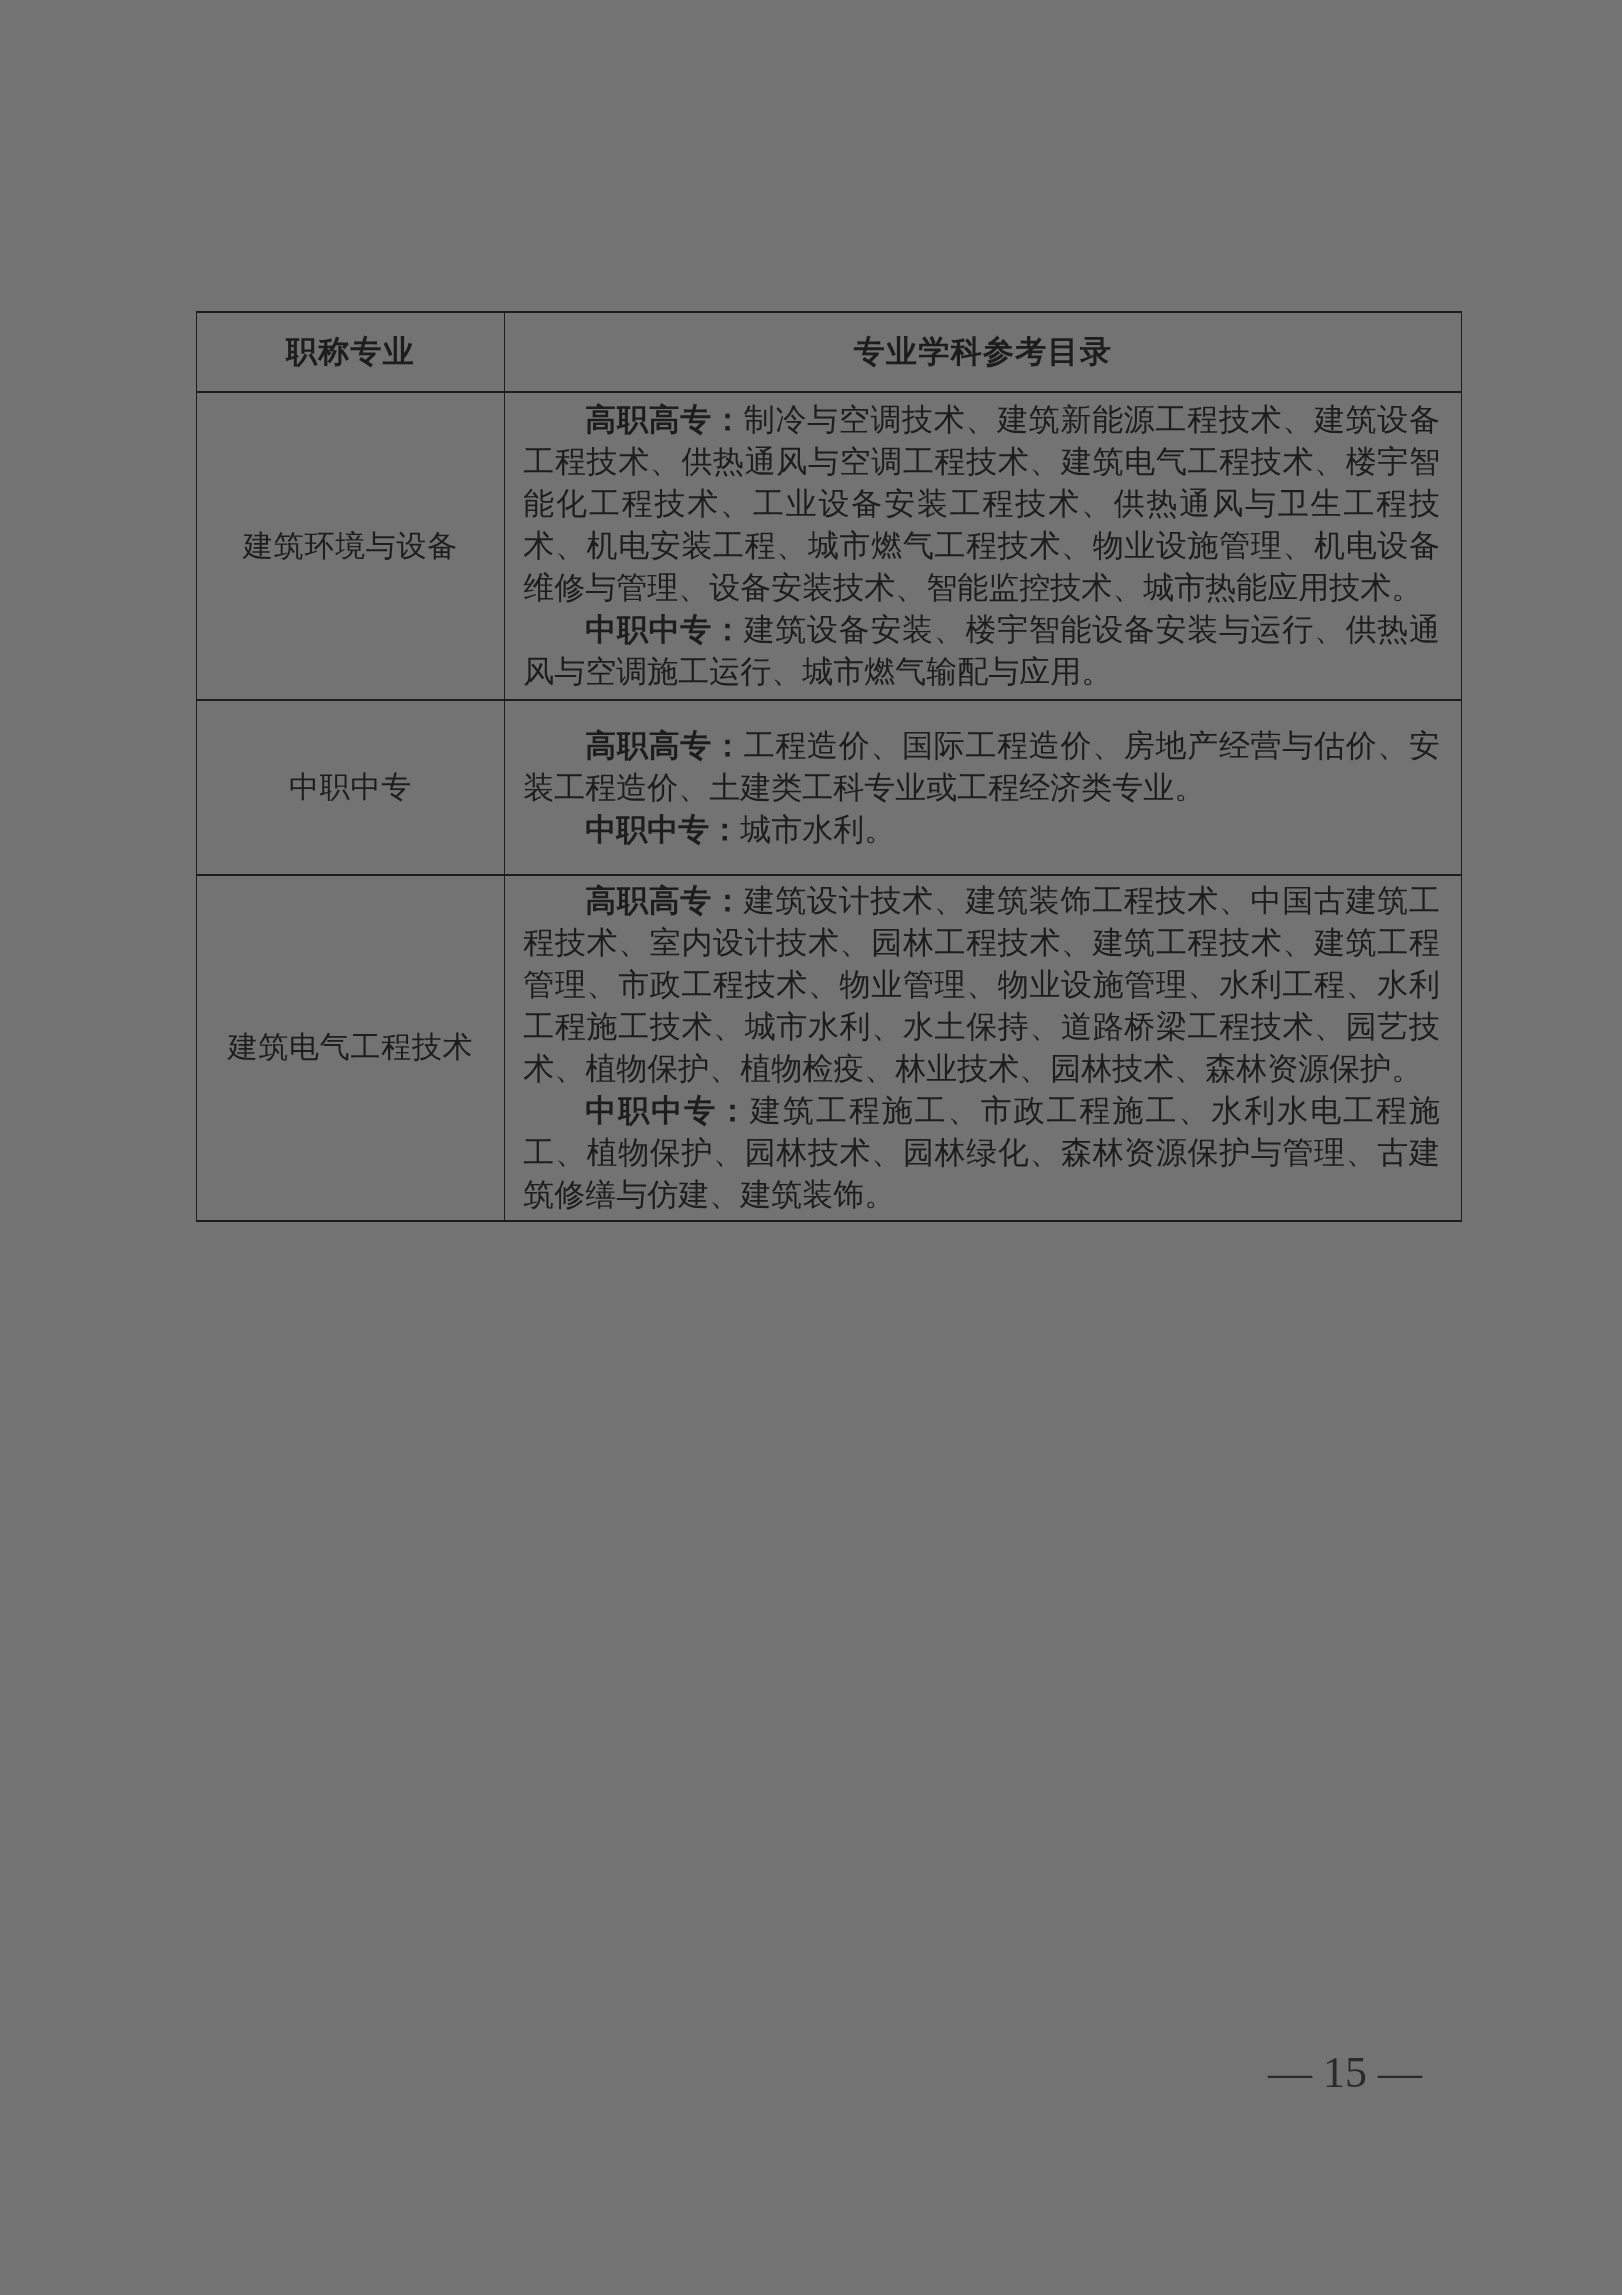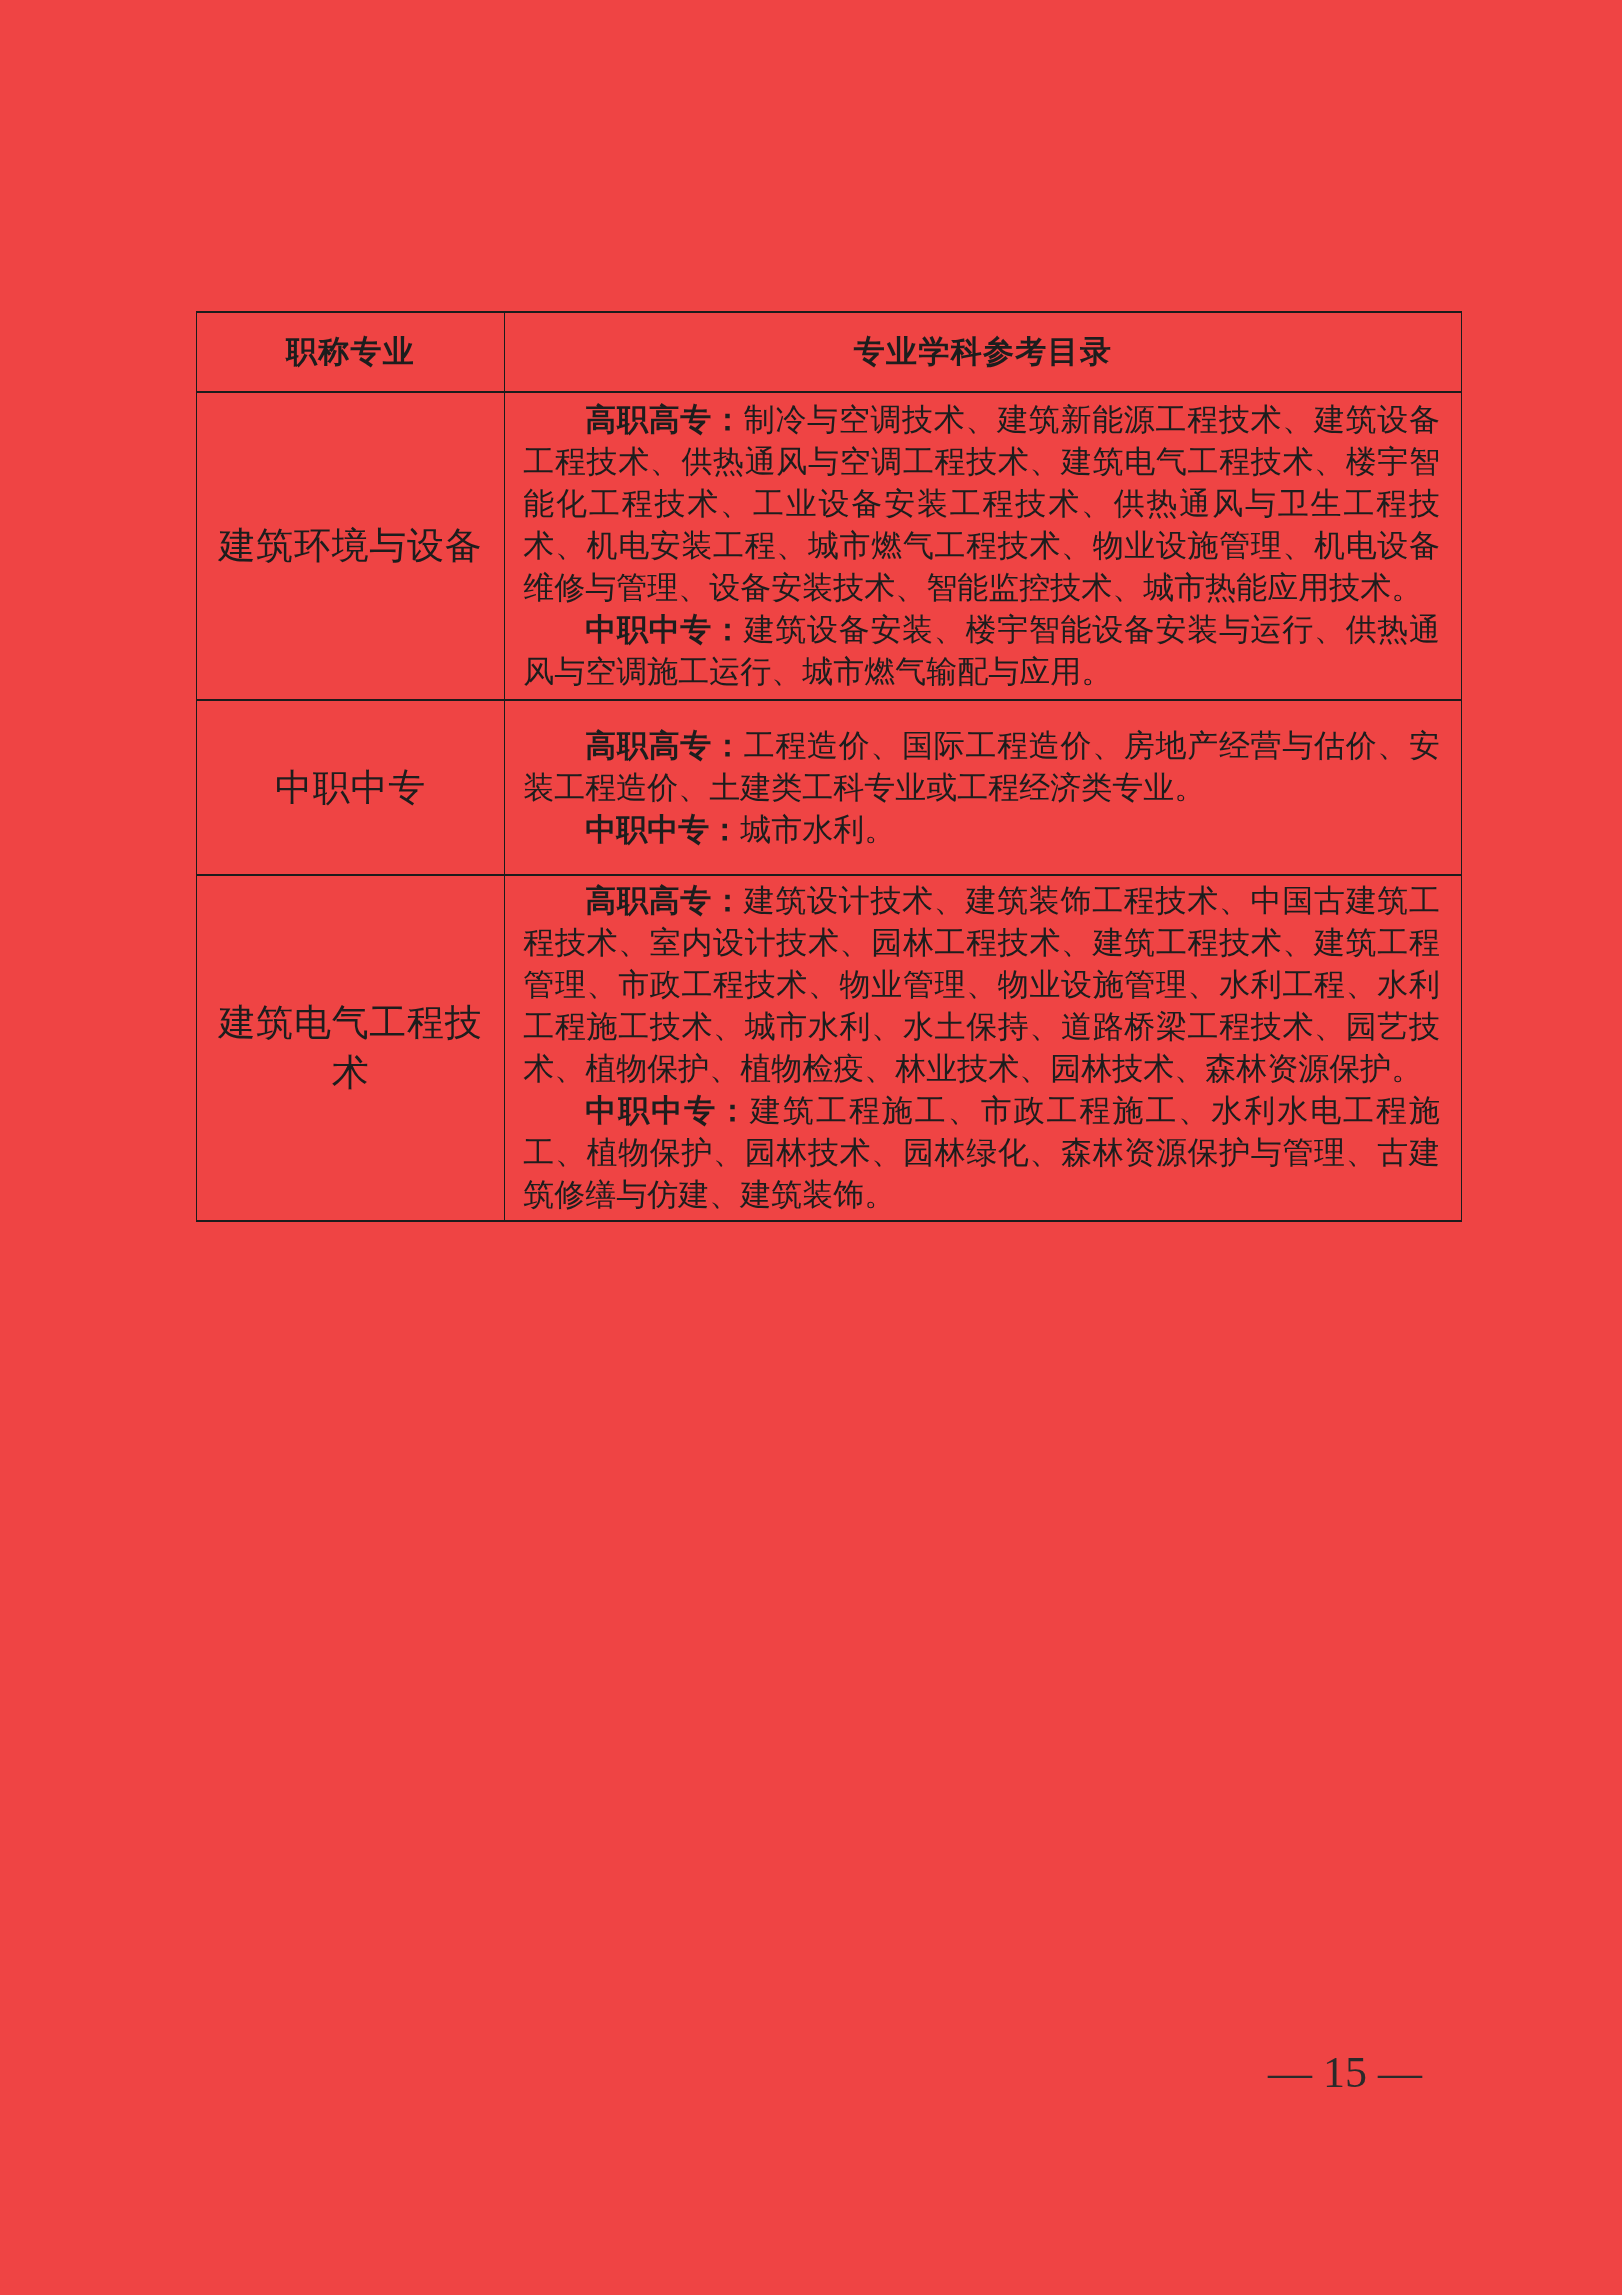--- a/index.html
+++ b/index.html
@@ -10,21 +10,21 @@
   body {
     width: 1623px;
     height: 2295px;
     position: relative;
     font-family: "Liberation Serif", "DejaVu Serif", serif;
     color: #1d1d1d;
   }
   .page {
     position: absolute;
     inset: 0;
-    background: #ef4444;
+    background: #737373;
     padding-left: 10px;
   }
   .ref-table {
     position: absolute;
     left: 196px;
     top: 311px;
     width: 1266px;
     border-collapse: collapse;
     table-layout: fixed;
   }
@@ -39,21 +39,21 @@
   .header-row {
     height: 80px;
   }
   .header-cell {
     font-weight: bold;
     font-size: 31px;
     text-align: center;
     letter-spacing: 1.3px;
   }
   .title-cell {
-    font-size: 37px;
+    font-size: 30px;
     text-align: center;
     padding: 0 3.9px;
     letter-spacing: 0.7px;
   }
   .content-cell {
     font-size: 31px;
     line-height: 42px;
     text-align: justify;
     text-justify: inter-character;
     padding: 3.9px 21px 3.9px 18.3px;

